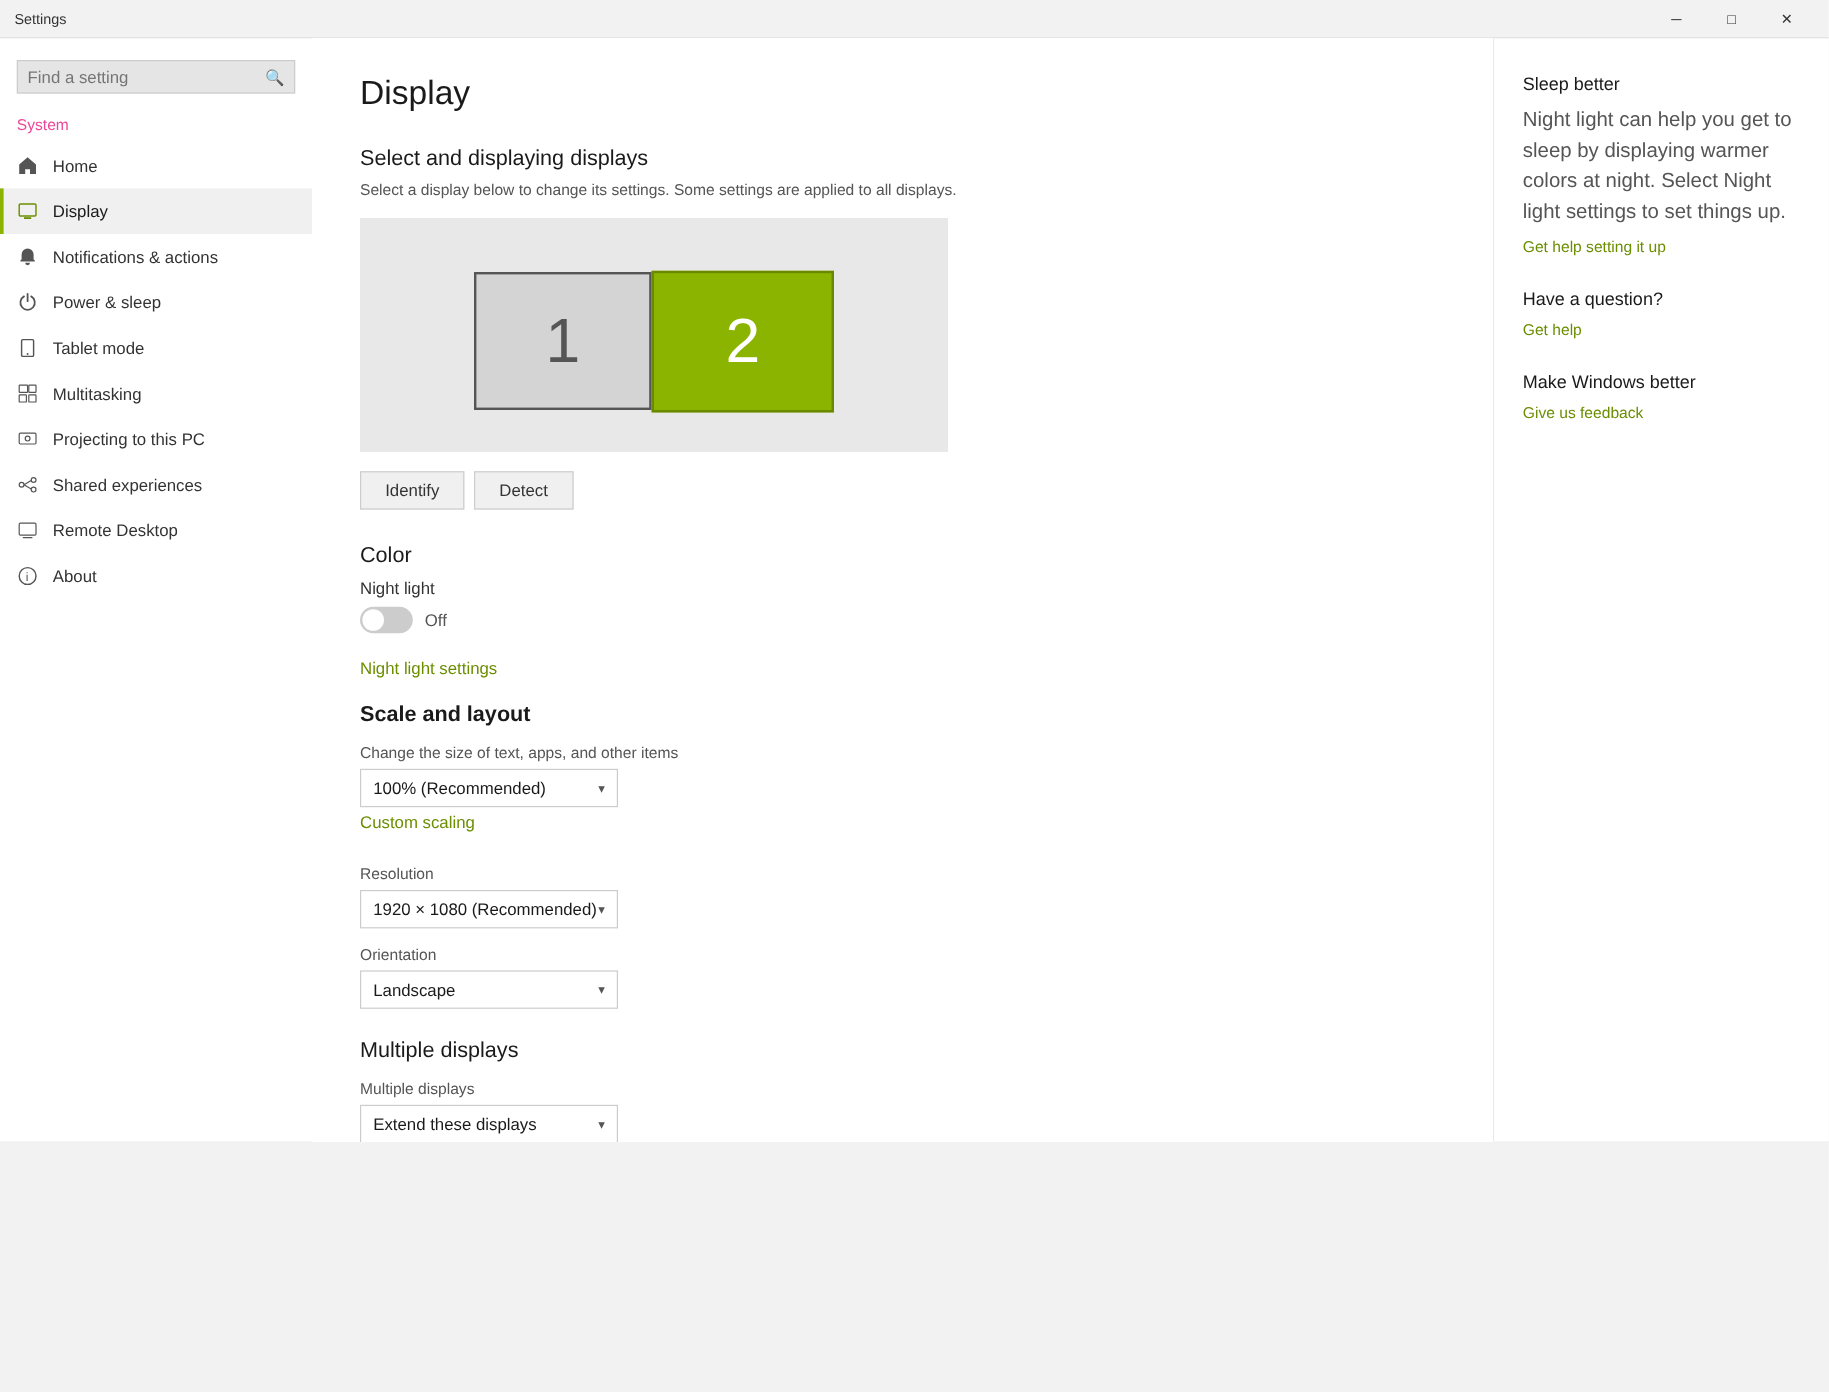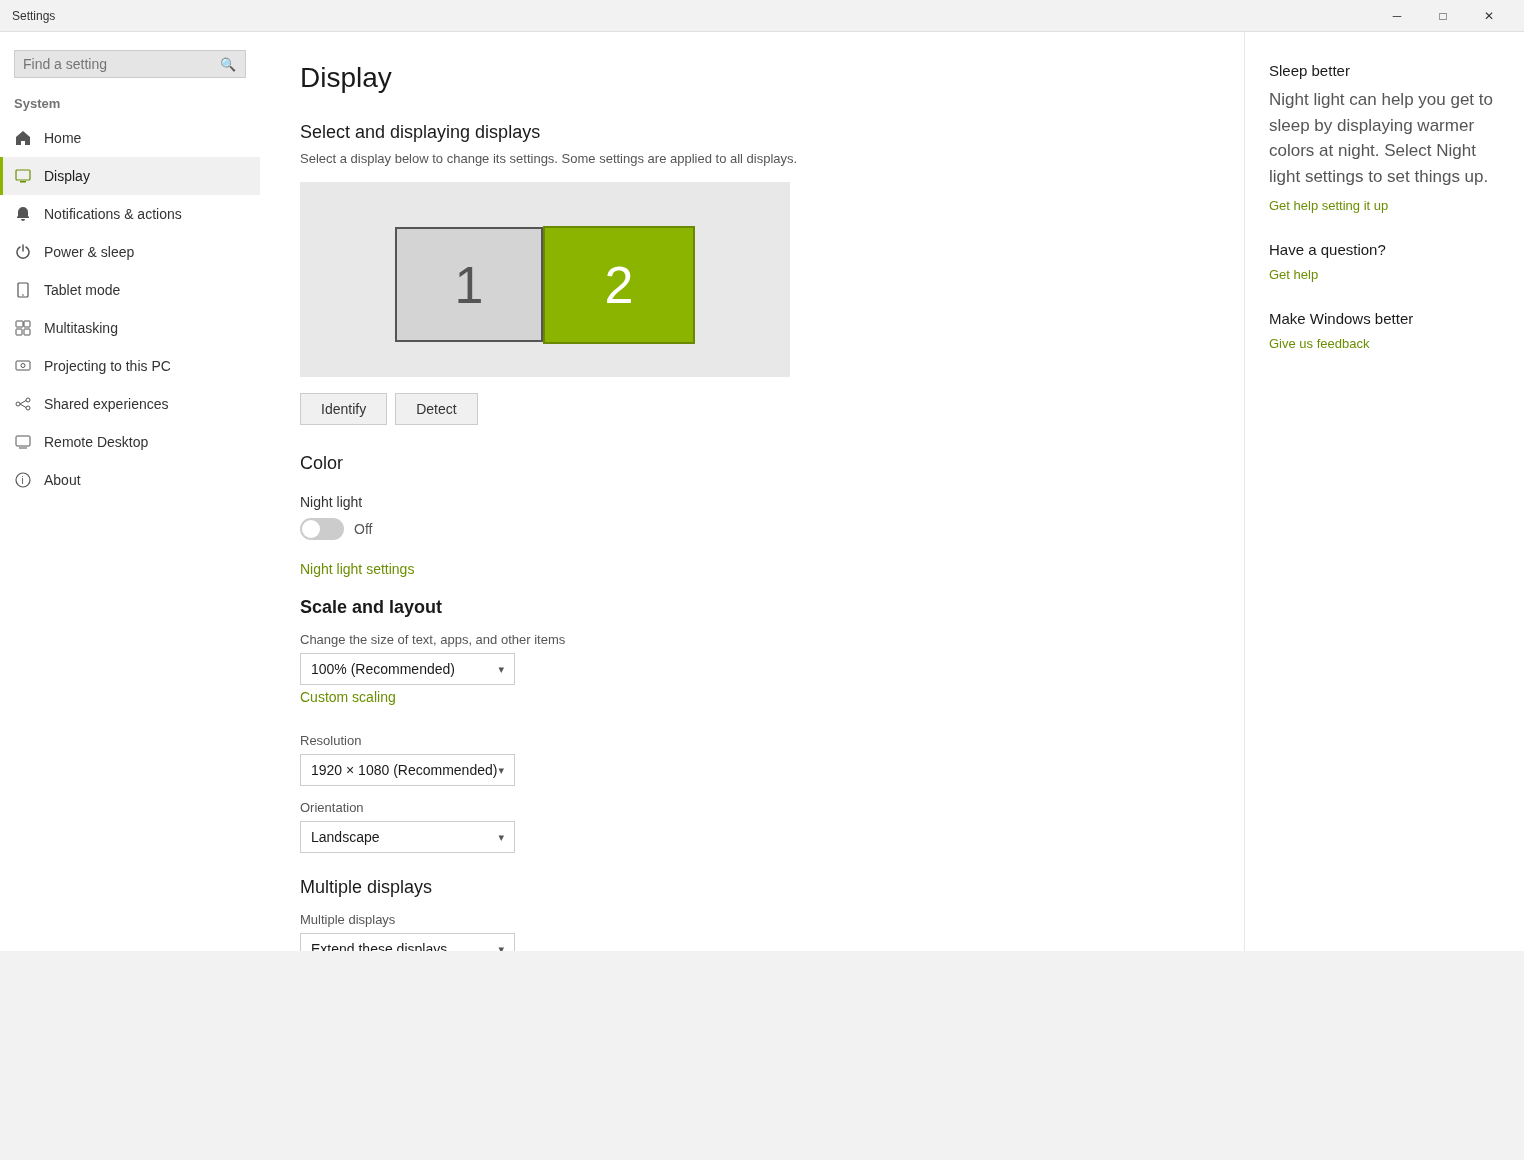--- a/index.html
+++ b/index.html
@@ -77,23 +77,23 @@
       flex: 1;
       color: #333;
       background: transparent;
     }
     .sidebar-search .search-icon {
       font-size: 13px;
       color: #666;
     }
     .sidebar-system-label {
       font-size: 13px;
-      color: #737373;
+      color: #ec4899;
       padding: 4px 14px 8px 14px;
-      font-weight: 700;
+      font-weight: 400;
     }
     .sidebar-item {
       display: flex;
       align-items: center;
       padding: 10px 14px;
       cursor: pointer;
       color: #333;
       font-size: 14px;
       gap: 12px;
     }
@@ -176,21 +176,21 @@
       padding: 7px 20px;
       background: #f0f0f0;
       border: 1px solid #ccc;
       font-size: 14px;
       cursor: pointer;
       color: #333;
     }
     .color-section-title {
       font-size: 18px;
       font-weight: 400;
-      margin-bottom: 20px;
+      margin-bottom: 8px;
       margin-top: 8px;
     }
     .toggle-row {
       display: flex;
       align-items: center;
       gap: 10px;
       margin-bottom: 21px;
     }
     .toggle {
       width: 44px;

